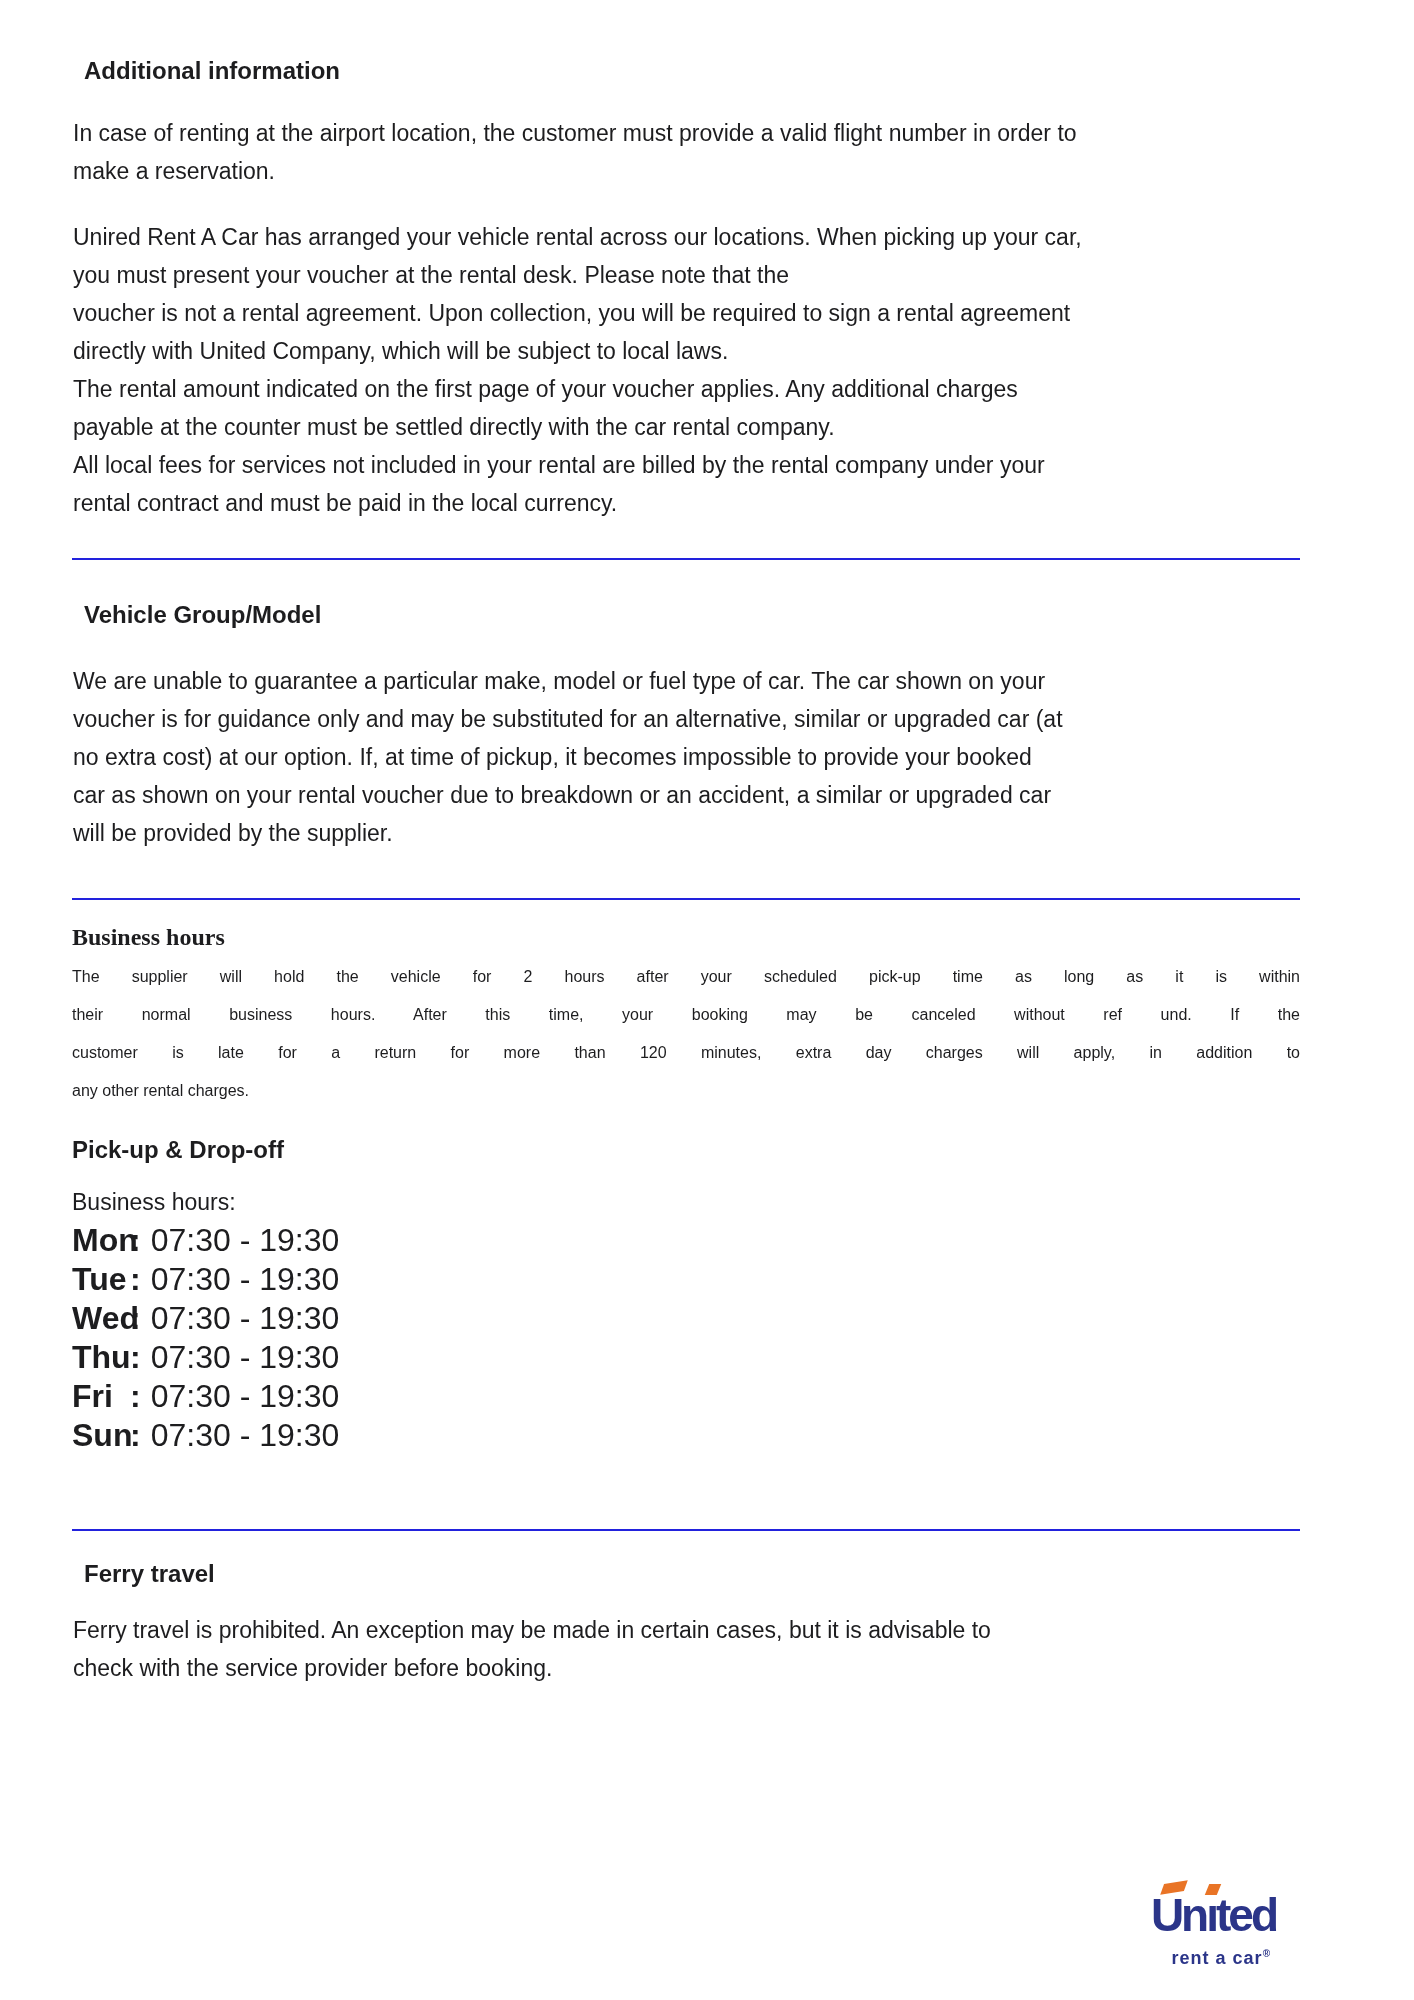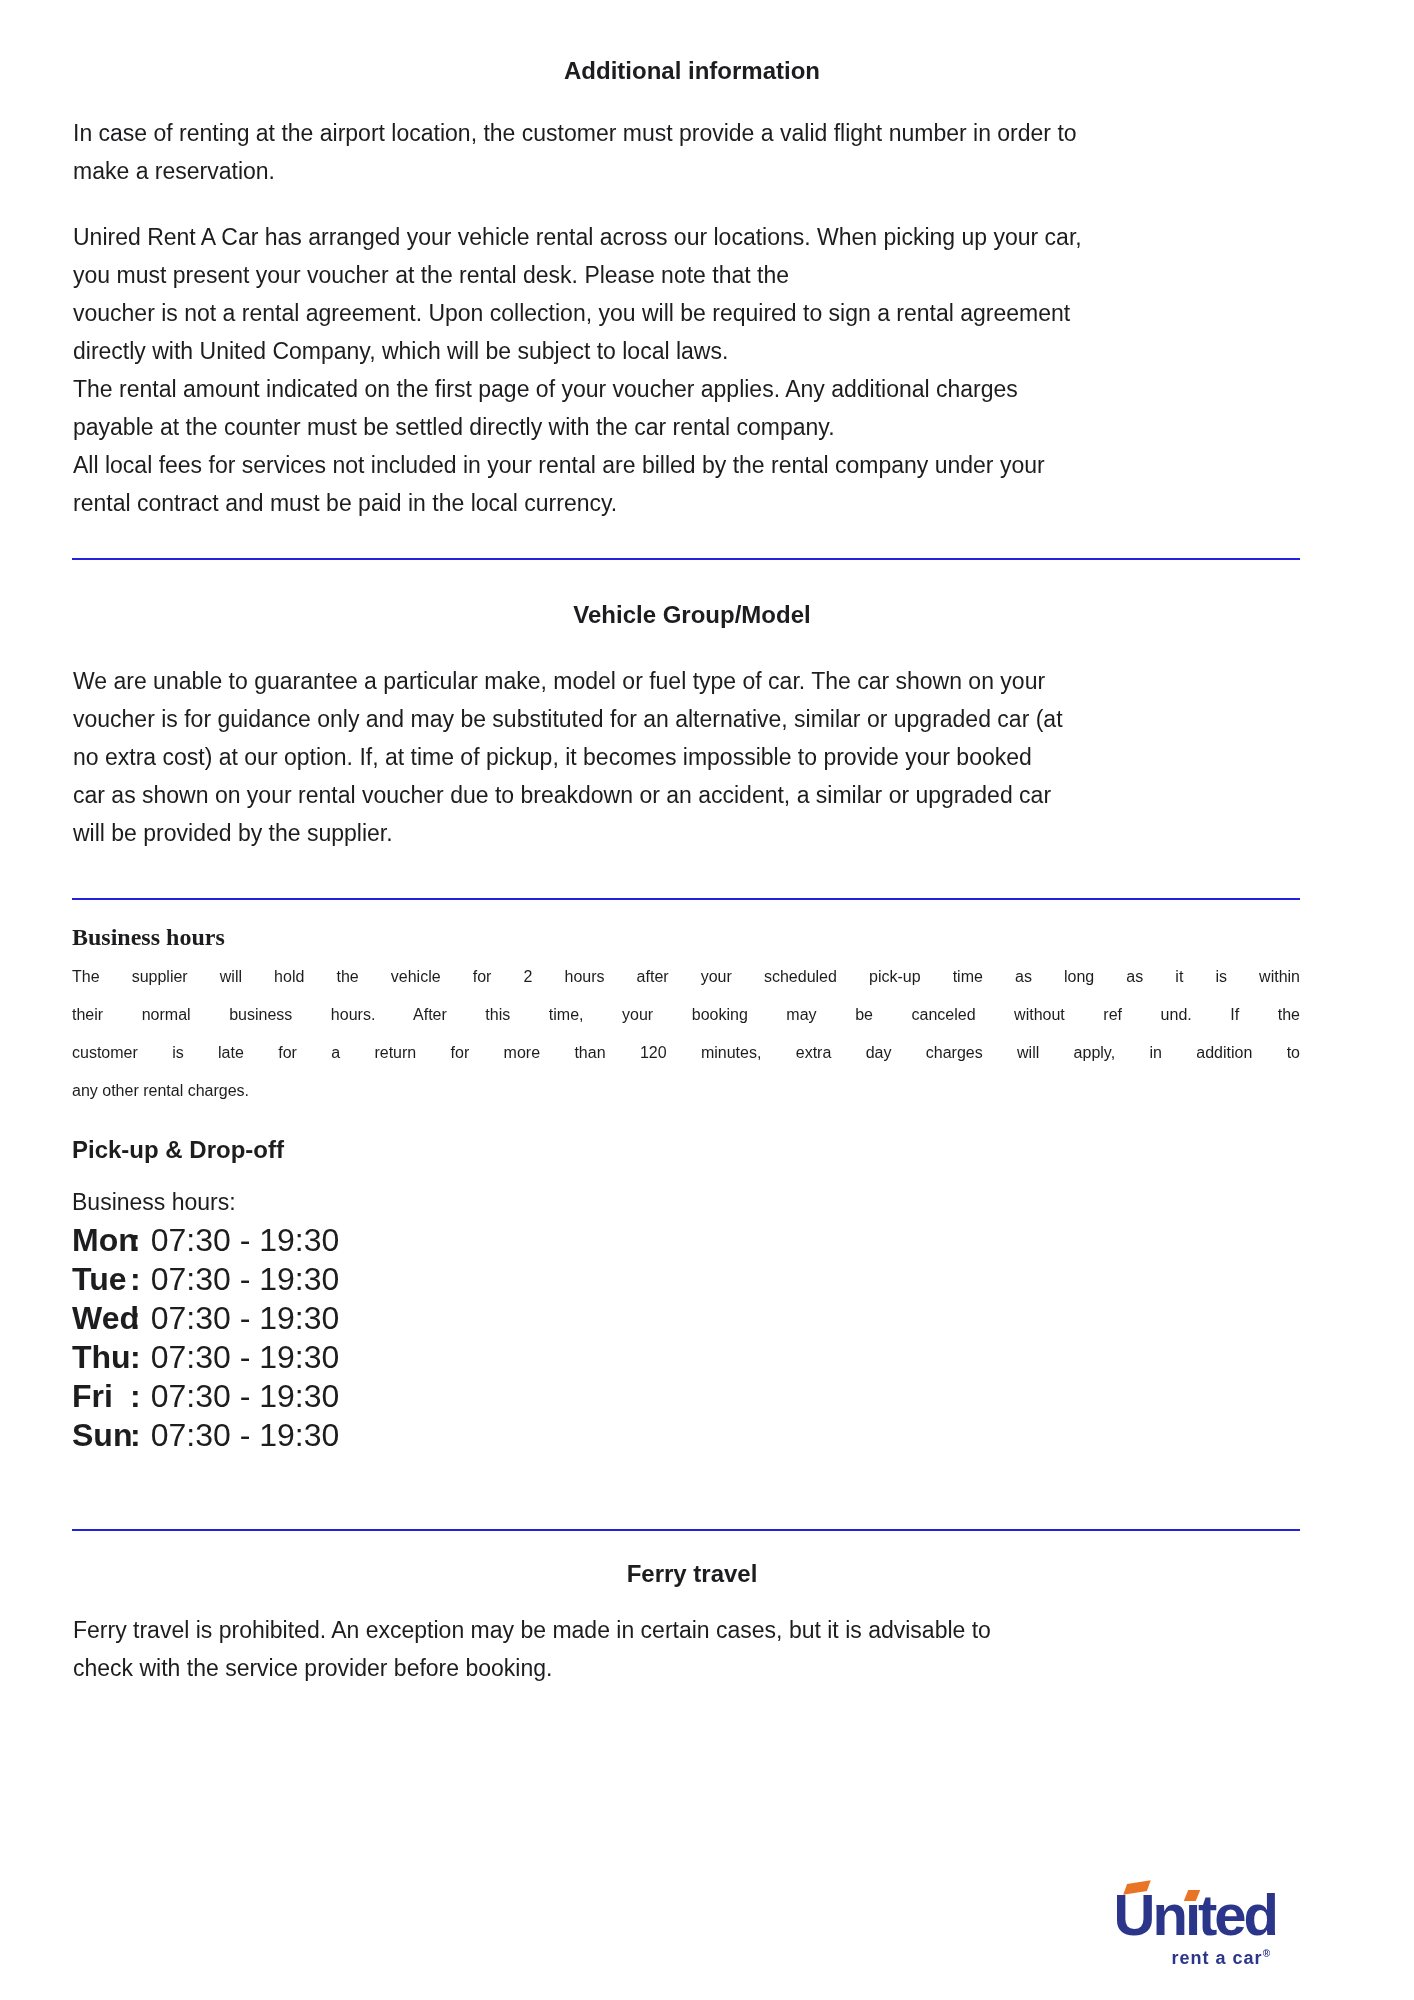--- a/index.html
+++ b/index.html
@@ -16,21 +16,21 @@
     box-sizing: border-box;
     padding: 56px 114px 0 72px;
     width: 100%;
   }
   .sec-heading {
     font-size: 24px;
     font-weight: bold;
     line-height: 30px;
     margin: 0;
   }
-  .indented { margin-left: 12px; text-align: center; }
+  .indented { margin-left: 12px; }
   .para {
     font-size: 23px;
     line-height: 38px;
     margin: 1px;
     white-space: pre-line;
   }
   .para-justify-lines { margin: 0; }
   .para-justify-lines > div {
     font-size: 16px;
     line-height: 38px;
@@ -74,21 +74,21 @@
   .logo {
     position: absolute;
     top: 1886px;
     right: 138px;
     width: 212px;
     text-align: right;
   }
   .logo-brand {
     position: relative;
     display: inline-block;
-    font-size: 58px;
+    font-size: 46px;
     line-height: 58px;
     font-weight: bold;
     letter-spacing: -3px;
     color: var(--logo-blue, #2b3589);
   }
   .logo-u-accent {
     position: absolute;
     top: -4px;
     left: 12px;
     width: 22px;

